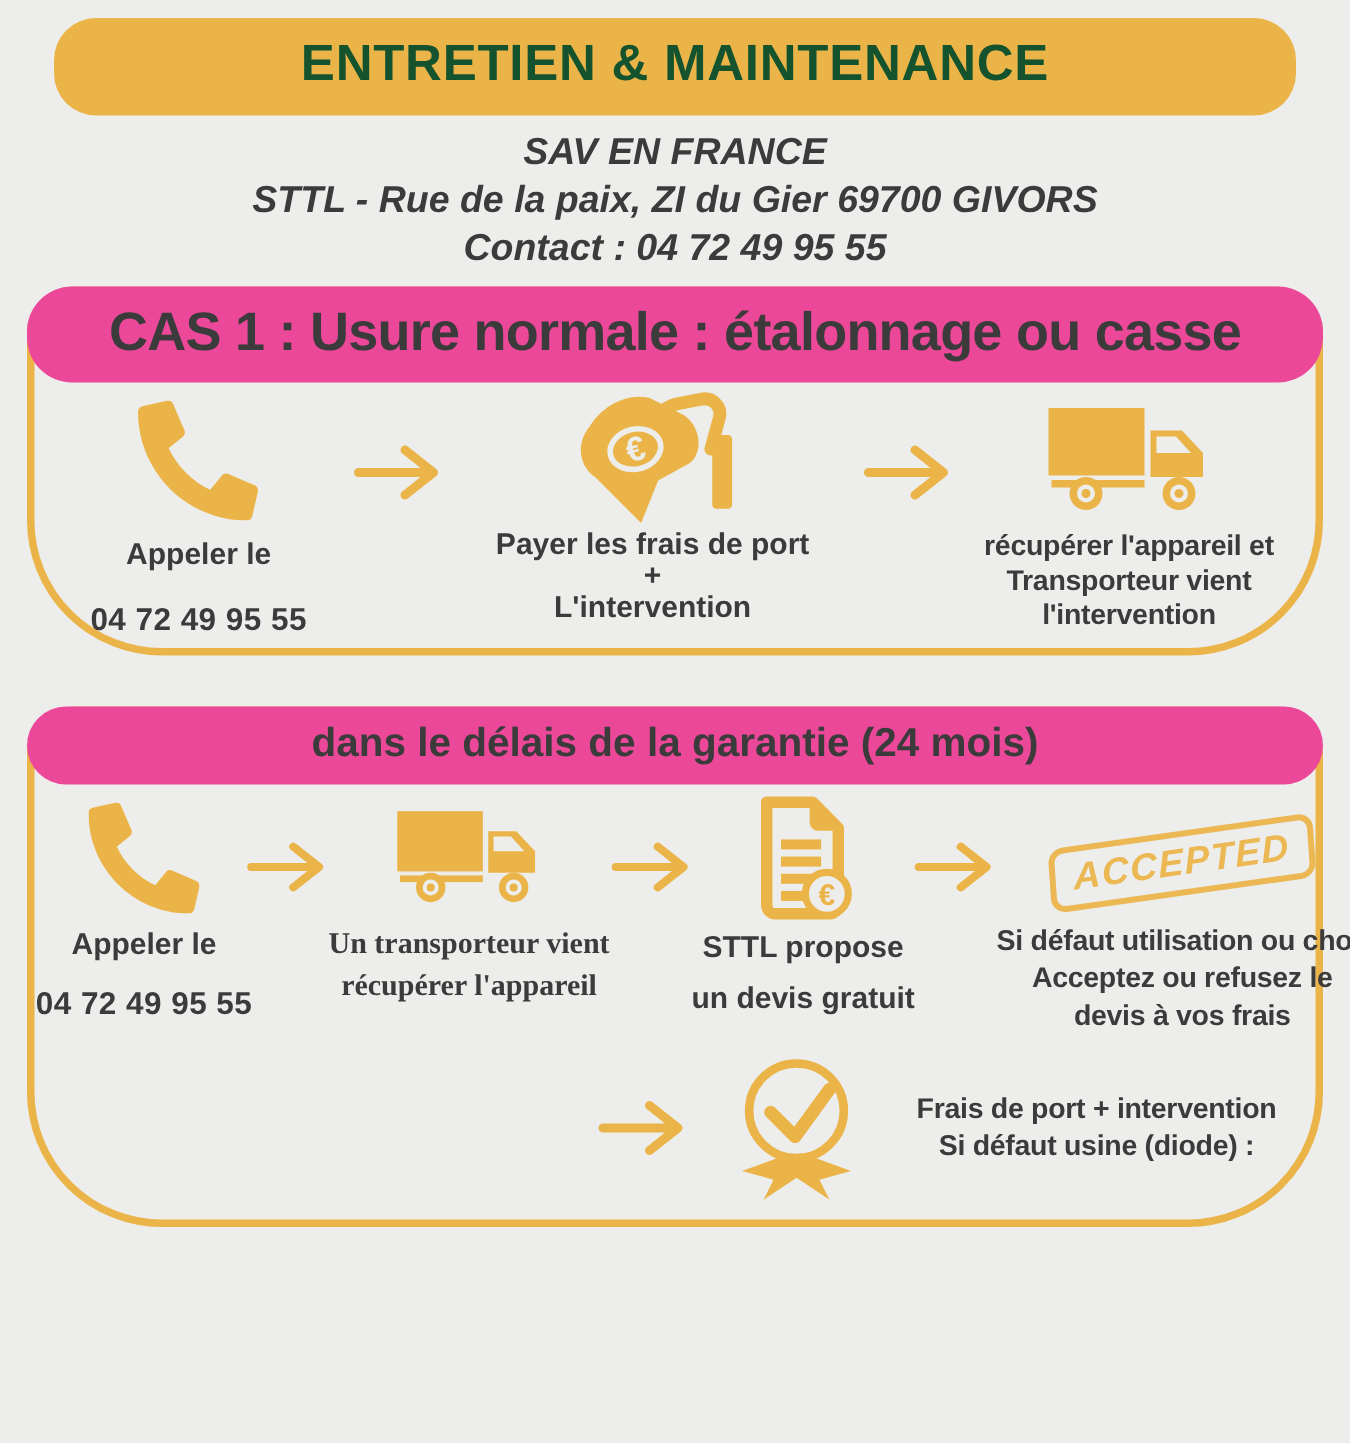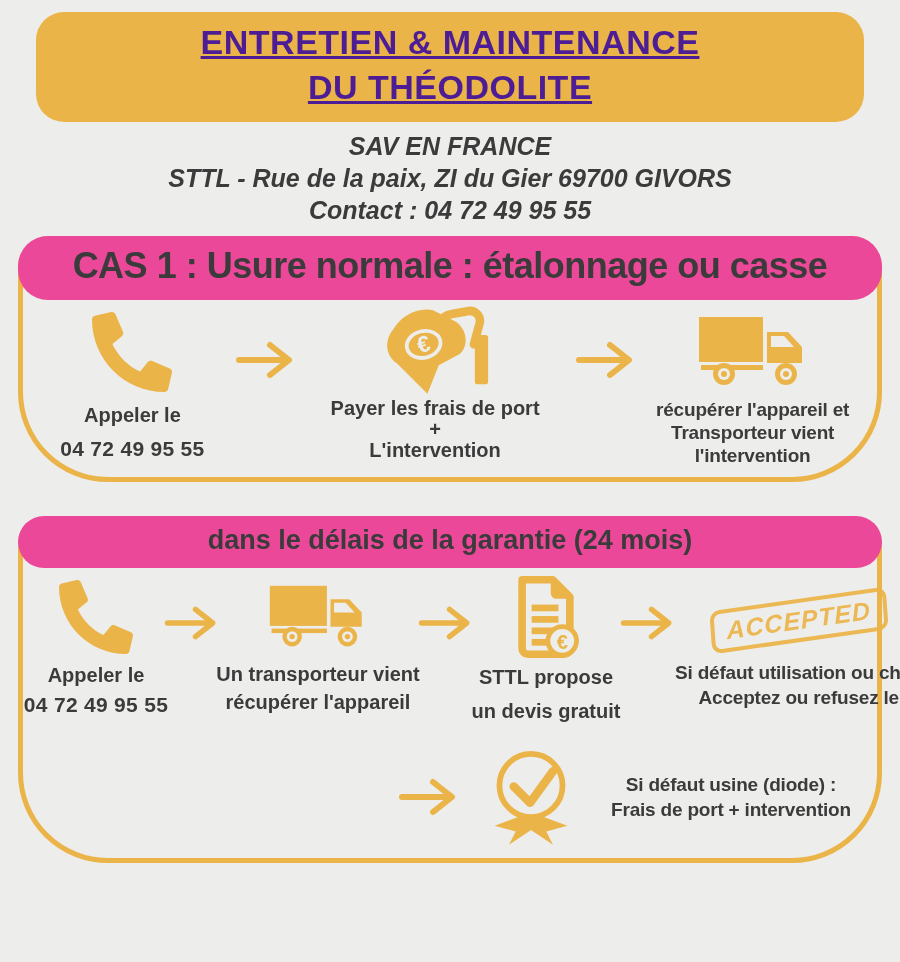--- a/index.html
+++ b/index.html
@@ -7,21 +7,21 @@
   .page {
     position:relative; width:900px; height:962px; overflow:hidden;
     background:#EDEDEB; color:#3B3B3B;
     font-family:"Liberation Sans", sans-serif; font-weight:bold;
   }
   
   .banner {
     margin:12px 36px 0; background:#EBB449; border-radius:28px;
     text-align:center; padding:8px 10px 12px;
   }
-  .banner-line { font-size:34px; line-height:45px; letter-spacing:.5px; color:#4c1d95;text-decoration:underline; }
+  .banner-line { font-size:34px; line-height:45px; letter-spacing:.5px; color:#14532d; }
   
   .contact { margin-top:8px; text-align:center;font-style:italic; }
   .contact-line { font-size:25px; line-height:32px; }
   
   .card {
     margin:10px 18px 0; border:5px solid #EBB449;
     border-radius:32px 32px 90px 90px; background:transparent;
   }
   .card.second { margin-top:34px; }
   .card-header {
@@ -40,25 +40,25 @@
   .arrow-cell { margin-top:34px; flex:none; }
   .arrow-cell.sm { margin-top:30px; }
   .cap { font-size:20px; white-space:nowrap; }
   .cap-sm { font-size:19px; letter-spacing:-.2px; white-space:nowrap; }
   .lh34 { line-height:34px; }
   .lh30 { line-height:30px; }
   .lh28 { line-height:28px; }
   .lh25 { line-height:25px; }
   .lh23 { line-height:23px; }
   .lh21 { line-height:21px; }
-  .num { font-size:21px; letter-spacing:.3px; }
+  .num { font-size:21px; letter-spacing:.3px;margin-top:10px; }
   
   .w1a{width:204px;} .w1b{width:280px;} .w1c{width:234px;}
   
-  .w2a{width:134px;} .w2b{width:198px;} .w2c{width:146px;} .w2d{width:252px;}
+  .w2a{width:134px;} .w2b{width:198px;font-family:Liberation Serif, serif;} .w2c{width:146px;} .w2d{width:252px;}
   
   .final-row {
     height:122px; display:flex; align-items:center; justify-content:flex-end;
     padding-right:14px;
   }
   .final-row .arrow-cell { margin-top:0; }
   .final-text { width:264px; text-align:center; margin-left:24px; }
   .medal-wrap { margin-left:28px; }
   
   .stamp {
@@ -71,21 +71,20 @@
   .ac { fill:#EBB449; }
   .bgfill { fill:#EDEDEB; }
 </style>
 </head>
 <body>
 
 <div class="page">
 
   <div class="banner">
     <div class="banner-line">ENTRETIEN &amp; MAINTENANCE</div>
-    <div class="banner-line">DU THÉODOLITE</div>
   </div>
 
   <div class="contact">
     <div class="contact-line">SAV EN FRANCE</div>
     <div class="contact-line">STTL - Rue de la paix, ZI du Gier 69700 GIVORS</div>
     <div class="contact-line">Contact : 04 72 49 95 55</div>
   </div>
 
   <div class="card">
     <div class="card-header">
@@ -228,37 +227,38 @@
           <path d="M5 20 H53 M36 5 L55 20 L36 35" fill="none" stroke="#EBB449" stroke-width="6" stroke-linecap="round" stroke-linejoin="round"></path>
         </svg>
       </div>
 
       <div class="step w2d">
         <div class="icon-box sm">
           <div class="stamp">ACCEPTED</div>
         </div>
         <div class="cap-sm lh25">Si défaut utilisation ou choc</div>
         <div class="cap-sm lh25">Acceptez ou refusez le</div>
+        <div class="cap-sm lh25">devis à vos frais</div>
       </div>
     </div>
 
     <div class="final-row">
       <div class="arrow-cell">
         <svg width="62" height="40" viewBox="0 0 62 40">
           <path d="M5 20 H53 M36 5 L55 20 L36 35" fill="none" stroke="#EBB449" stroke-width="6" stroke-linecap="round" stroke-linejoin="round"></path>
         </svg>
       </div>
       <div class="medal-wrap">
         <svg width="88" height="100" viewBox="0 0 92 104">
           <path class="ac" d="M46 68 L8 82 L30 88 L23 102 L50 84 Z"></path>
           <path class="ac" d="M46 68 L84 82 L62 88 L69 102 L42 84 Z"></path>
           <circle cx="46" cy="40" r="33" fill="#EDEDEB" stroke="#EBB449" stroke-width="6"></circle>
           <path d="M28 41 L45 58 L69 25" fill="none" stroke="#EBB449" stroke-width="9" stroke-linecap="round" stroke-linejoin="round"></path>
         </svg>
       </div>
       <div class="final-text">
+        <div class="cap-sm lh25">Frais de port + intervention</div>
         <div class="cap-sm lh25">Si défaut usine (diode) :</div>
-        <div class="cap-sm lh25">Frais de port + intervention</div>
       </div>
     </div>
   </div>
 
 </div>
 
 </body></html>

